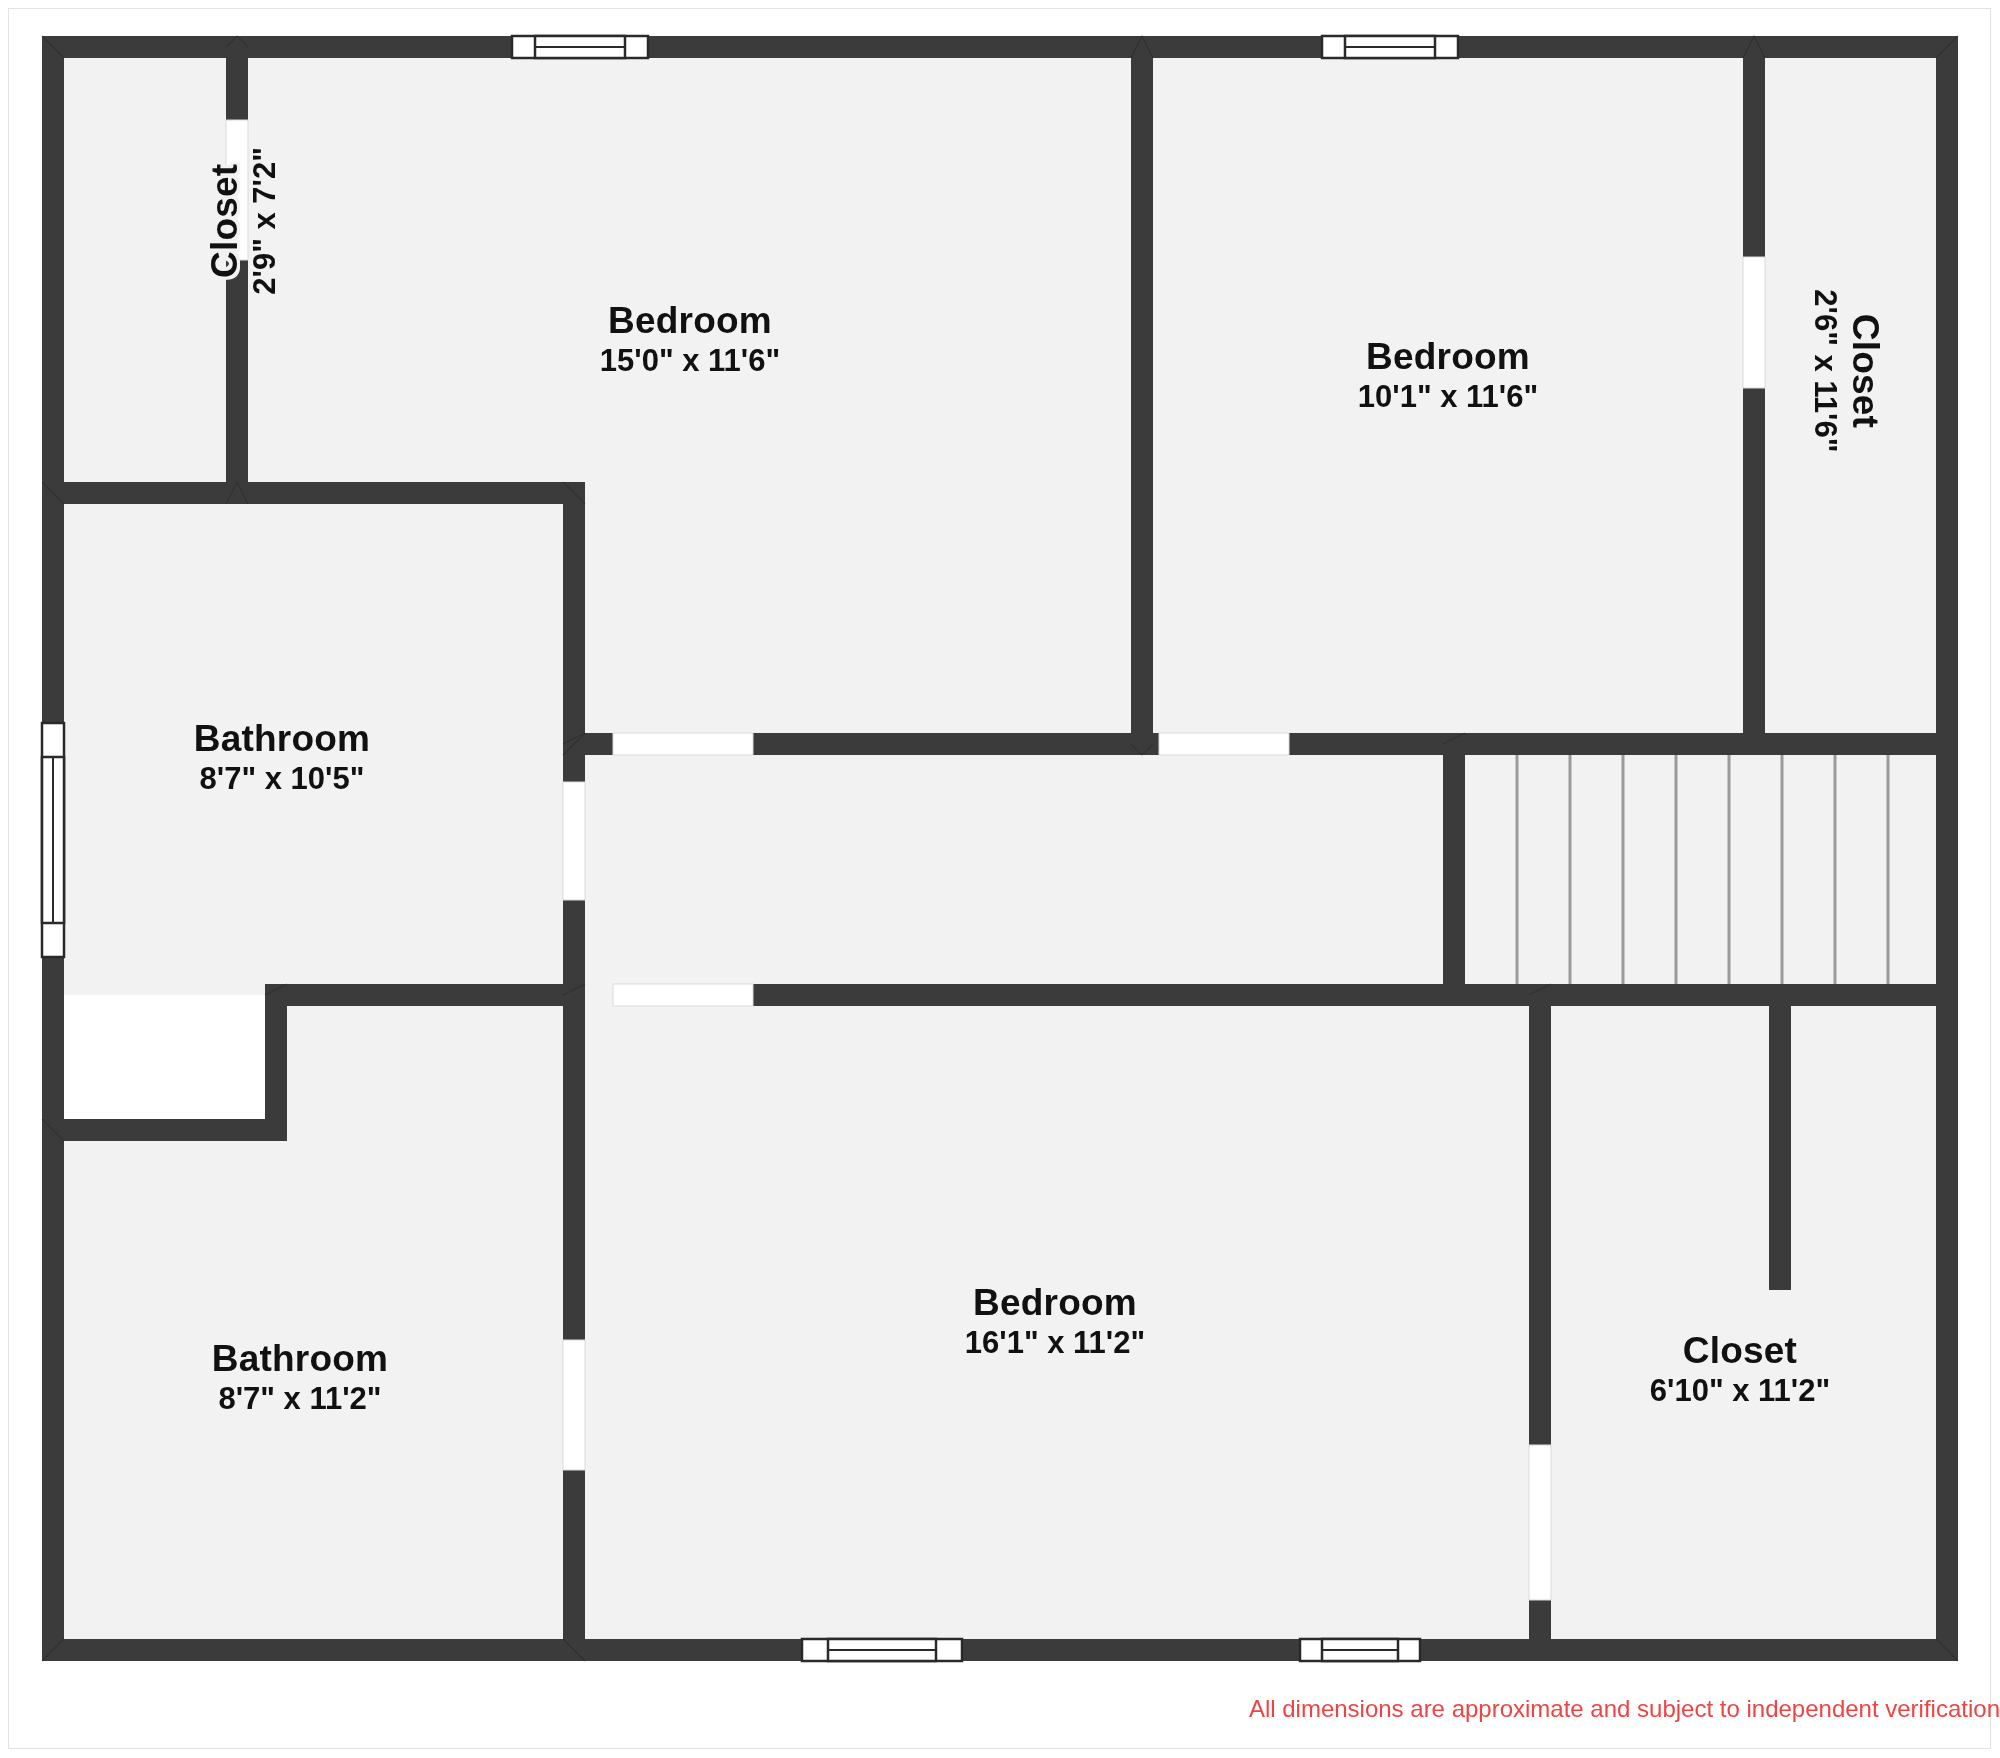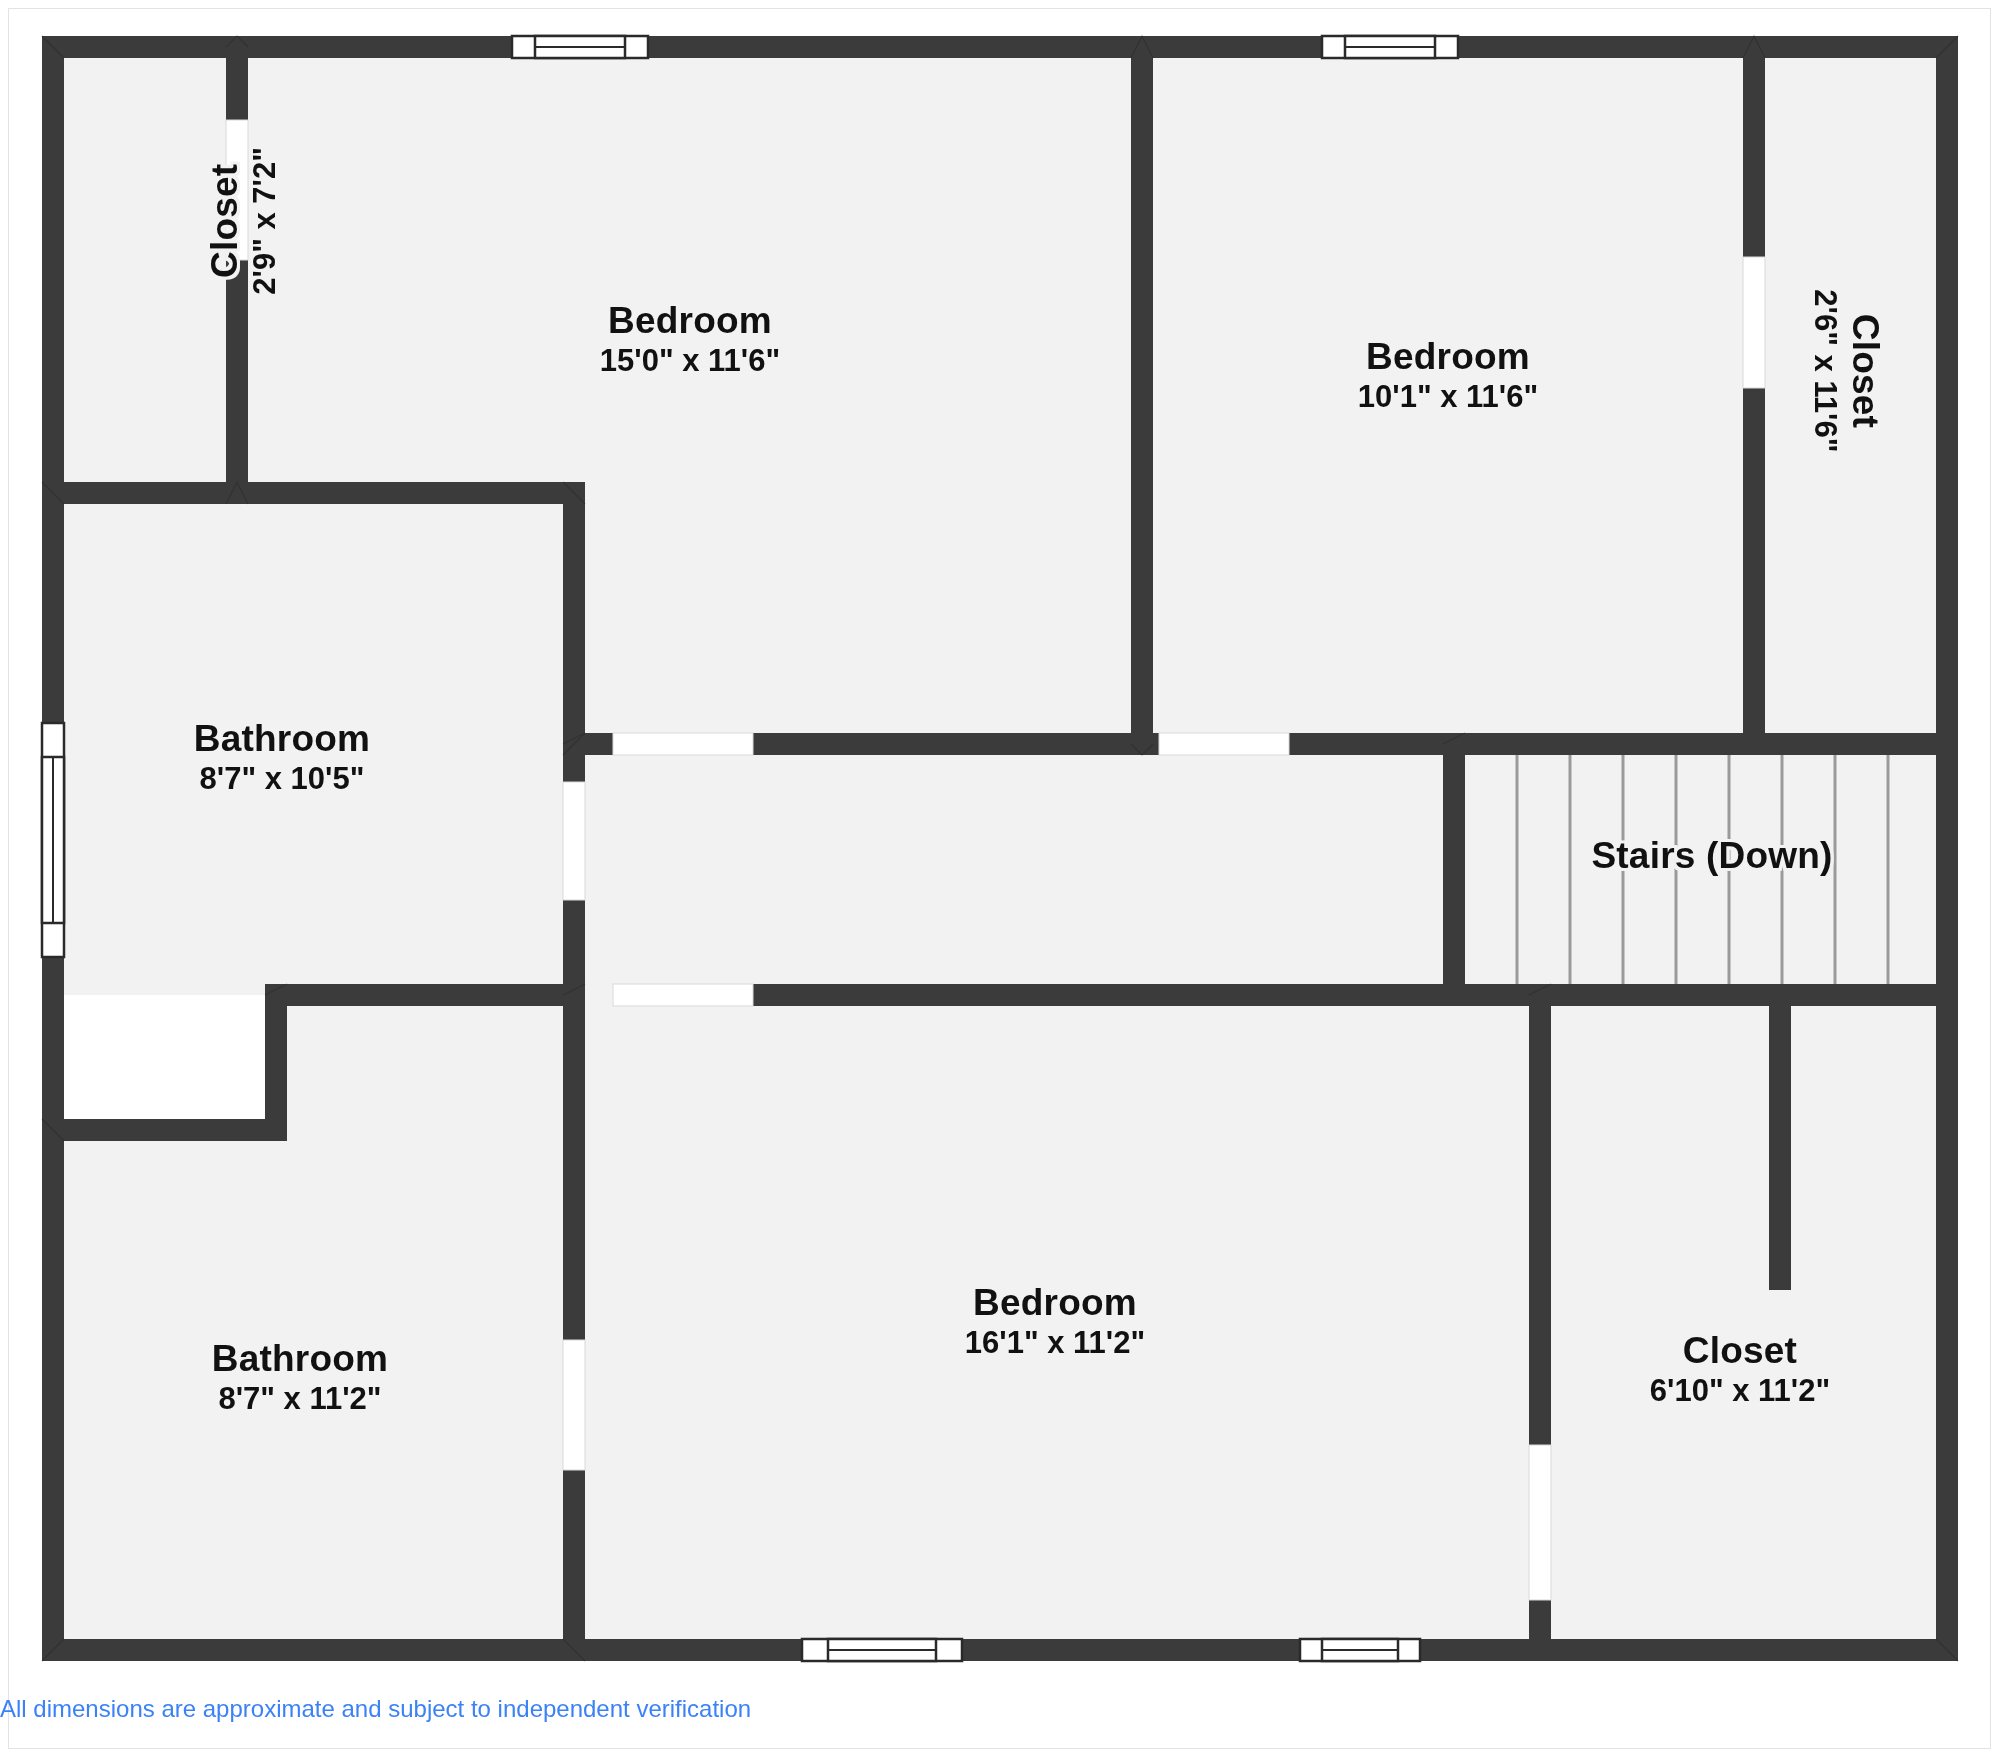--- a/index.html
+++ b/index.html
@@ -57,23 +57,23 @@
       -3px  0   0 #f2f2f2, 3px  0   0 #f2f2f2,
       -3px  3px 0 #f2f2f2, 0  3px 0 #f2f2f2, 3px  3px 0 #f2f2f2;
   }
   .rot-cw  { transform: rotate(90deg); }
   .rot-ccw { transform: rotate(-90deg); }
   .footer-note {
     position: absolute;
     left: 0;
     right: 0;
     top: 1695px;
-    text-align: left;
+    text-align: right;
     font-size: 24px;
-    color: #3b82f6;
+    color: #ef4444;
     font-family: "Liberation Sans", sans-serif;
   }
   .page-border {
     position: absolute;
     left: 8px;
     top: 8px;
     width: 1983px;
     height: 1741px;
     border: 1px solid #e3e3e3;
     box-sizing: border-box;
@@ -286,23 +286,20 @@
   <div class="room-label rot-cw" style="left:1645px; top:330px; width:400px;">
     <div class="room-name">Closet</div>
     <div class="room-dims">2'6" x 11'6"</div>
   </div>
 
   <div class="room-label" style="left:102px; top:718px; width:360px;">
     <div class="room-name">Bathroom</div>
     <div class="room-dims">8'7" x 10'5"</div>
   </div>
 
-  <div class="room-label" style="left:1512px; top:835px; width:400px;">
-    <div class="room-name">Stairs (Down)</div>
-  </div>
 
   <div class="room-label" style="left:120px; top:1338px; width:360px;">
     <div class="room-name">Bathroom</div>
     <div class="room-dims">8'7" x 11'2"</div>
   </div>
 
   <div class="room-label" style="left:855px; top:1282px; width:400px;">
     <div class="room-name">Bedroom</div>
     <div class="room-dims">16'1" x 11'2"</div>
   </div>

